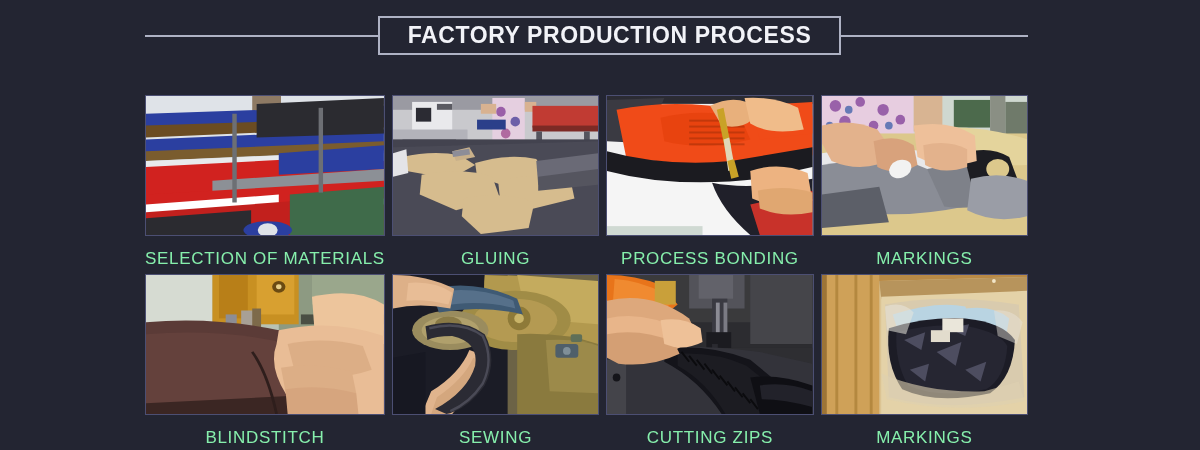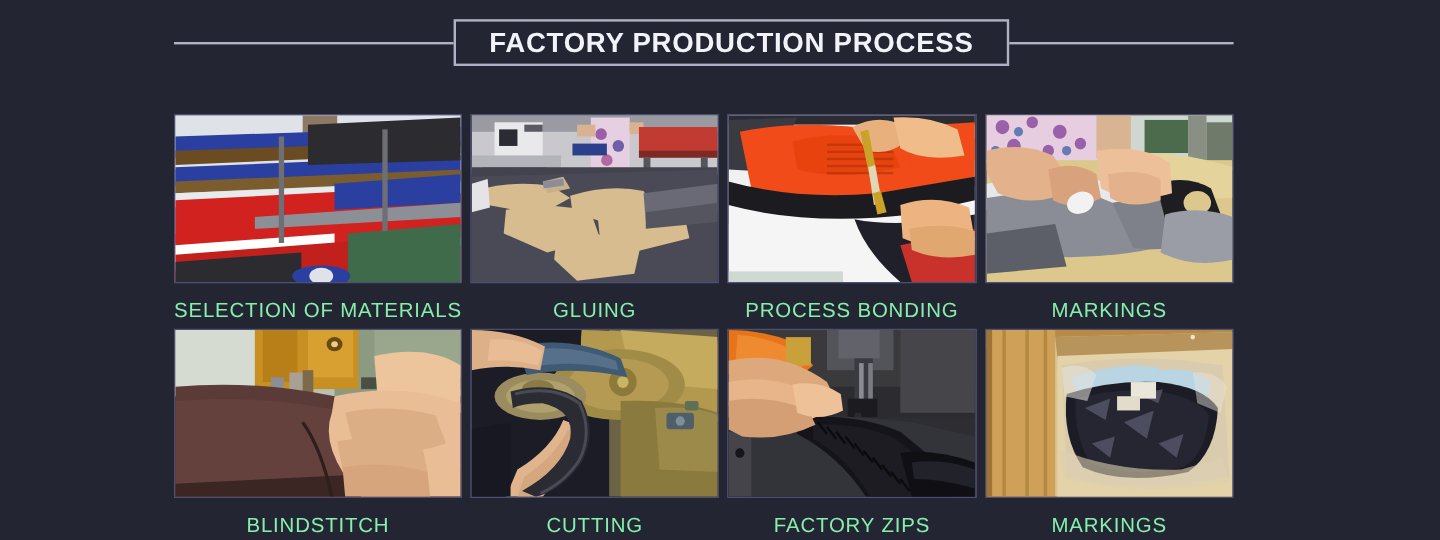--- a/index.html
+++ b/index.html
@@ -305,21 +305,21 @@
         <rect x="186" y="60" width="12" height="8" fill="#5f6f58" rx="2"></rect>
         <path d="M0,0 Q36,0 64,14 L60,34 Q28,28 0,34 Z" fill="#ddb088"></path>
         <path d="M16,8 Q44,6 62,18 L58,30 Q34,24 14,26 Z" fill="#e8bd96"></path>
         <path d="M40,118 Q70,100 80,76 L96,82 Q88,112 62,141 L30,141 Z" fill="#e0b48d"></path>
         <path d="M46,124 Q74,106 84,84 L92,88 Q82,114 60,141 L40,141 Z" fill="#d4a77e"></path>
         <path d="M34,52 Q70,42 96,60 Q110,86 96,112 Q78,136 56,141 L44,136 Q78,118 86,92 Q90,68 62,62 Q44,62 36,66 Z" fill="#2b2b34"></path>
         <path d="M38,54 Q72,46 94,62 Q106,86 94,110 Q80,130 60,138" stroke="#4a4a56" stroke-width="2.5" fill="none"></path>
         <path d="M0,84 L34,78 L34,141 L0,141 Z" fill="#171822"></path>
       </svg>
     </div>
-    <div class="caption">CUTTING</div>
+    <div class="caption">SEWING</div>
   </div>
 
   <div class="cell">
     <div class="thumb">
       <svg viewBox="0 0 215 141" preserveAspectRatio="none">
         <rect x="0" y="0" width="215" height="141" fill="#2c2c30"></rect>
         <rect x="0" y="0" width="215" height="48" fill="#3a3a3c"></rect>
         <rect x="150" y="0" width="65" height="70" fill="#45454a"></rect>
         <path d="M0,0 Q30,0 56,10 L74,30 L56,44 Q26,34 0,38 Z" fill="#e8741a"></path>
         <path d="M8,4 Q36,6 58,18 L66,30 L52,38 Q28,28 6,30 Z" fill="#f08a30"></path>
@@ -341,21 +341,21 @@
           <path d="M78,78 L86,88 M86,82 L94,92 M94,86 L102,96 M102,90 L110,100 M110,96 L118,106 M118,102 L126,112 M126,108 L134,118 M134,114 L142,124 M142,120 L150,130 M150,126 L158,136"></path>
         </g>
         <path d="M150,104 Q180,100 215,112 L215,141 L160,141 Z" fill="#0f0f14"></path>
         <path d="M160,112 Q188,108 215,118 L215,134 Q186,126 162,126 Z" fill="#22222a"></path>
         <path d="M0,26 Q46,16 86,44 L96,64 Q70,80 40,76 L0,64 Z" fill="#dda87c"></path>
         <path d="M0,44 Q40,36 76,56 L84,70 Q54,86 20,82 L0,74 Z" fill="#e8b58a"></path>
         <path d="M0,60 Q36,54 70,68 L76,80 Q46,94 12,90 L0,84 Z" fill="#d49f74"></path>
         <path d="M56,46 Q80,42 98,54 L100,68 Q80,78 60,70 Z" fill="#eec198"></path>
       </svg>
     </div>
-    <div class="caption">FACTORY ZIPS</div>
+    <div class="caption">CUTTING ZIPS</div>
   </div>
 
   <div class="cell">
     <div class="thumb">
       <svg viewBox="0 0 215 141" preserveAspectRatio="none">
         <rect x="0" y="0" width="215" height="141" fill="#c79a54"></rect>
         <rect x="0" y="0" width="215" height="16" fill="#b98a46"></rect>
         <rect x="0" y="0" width="60" height="141" fill="#cfa158"></rect>
         <path d="M0,0 L5,0 L5,141 L0,141 Z" fill="#9d7436"></path>
         <rect x="14" y="0" width="3" height="141" fill="#b4883f"></rect>

